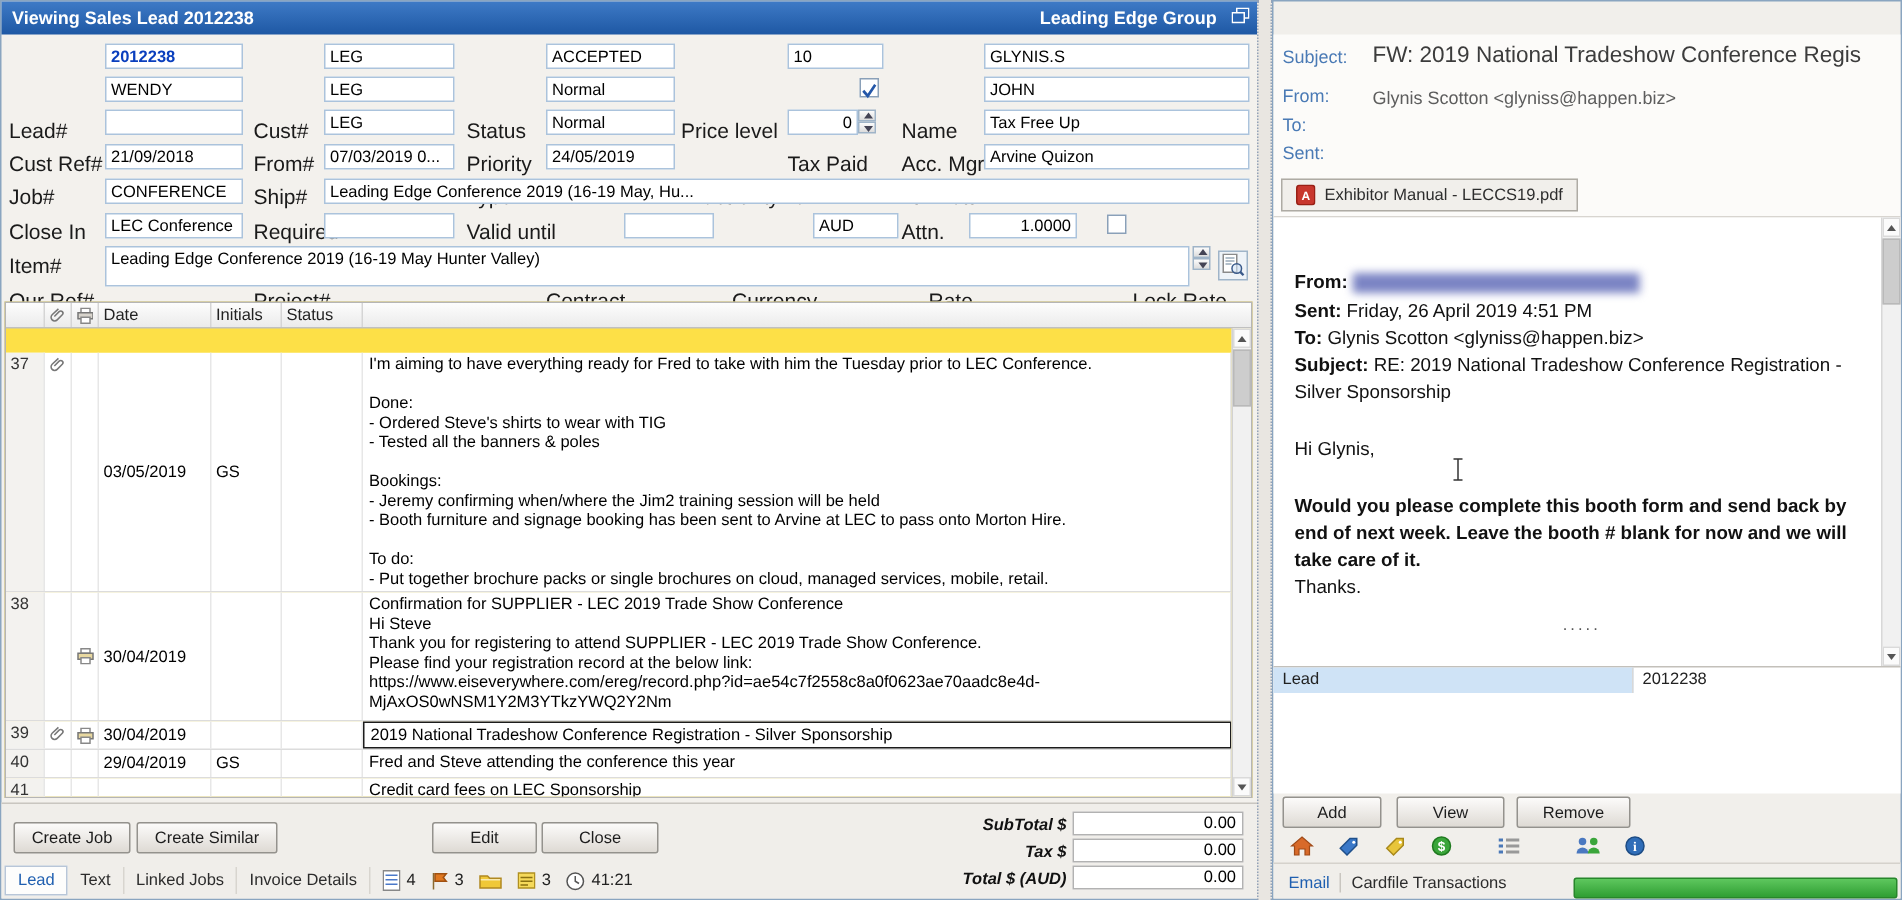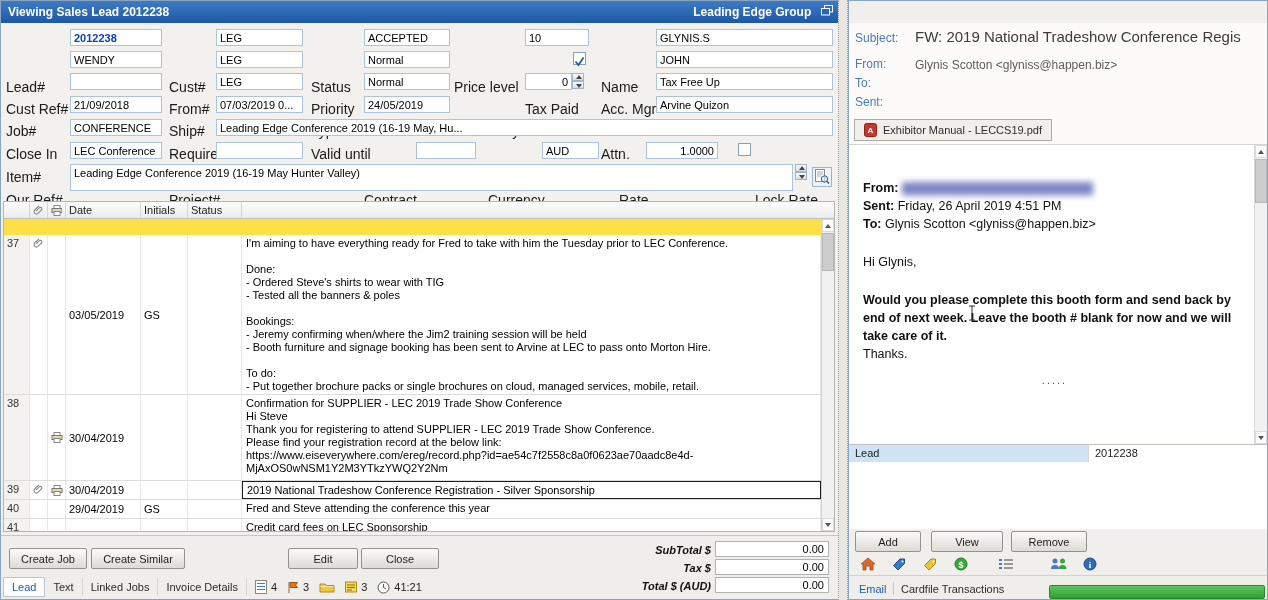--- a/index.html
+++ b/index.html
@@ -431,20 +431,21 @@
           </svg>
         <span>Exhibitor Manual - LECCS19.pdf</span>
       </span>
     </div>
 
     <div class="pv-body">
       <div class="pv-inner">
         <p class="hl"><b>From:</b>&nbsp;<span class="redacted">████████████████████████████</span></p>
         <p class="hl"><b>Sent:</b>&nbsp;<span>Friday, 26 April 2019 4:51 PM</span></p>
         <p class="hl"><b>To:</b>&nbsp;<span>Glynis Scotton &lt;glyniss@happen.biz&gt;</span></p>
+        <p class="hl"><b>Subject:</b>&nbsp;<span>RE: 2019 National Tradeshow Conference Registration - Silver Sponsorship</span></p>
         <p class="greet">Hi Glynis,</p>
         <p class="para">Would you please complete this booth form and send back by end of next week.  Leave the booth # blank for now and we will take care of it.</p>
         <p class="closing">Thanks.</p>
         <div class="dots">.....</div>
       </div>
       <span class="ibeam">
         <svg width="10" height="16">
             <path d="M2 1 h6 M5 1 v14 M2 15 h6" stroke="#333" fill="none"></path>
           </svg>
       </span>

